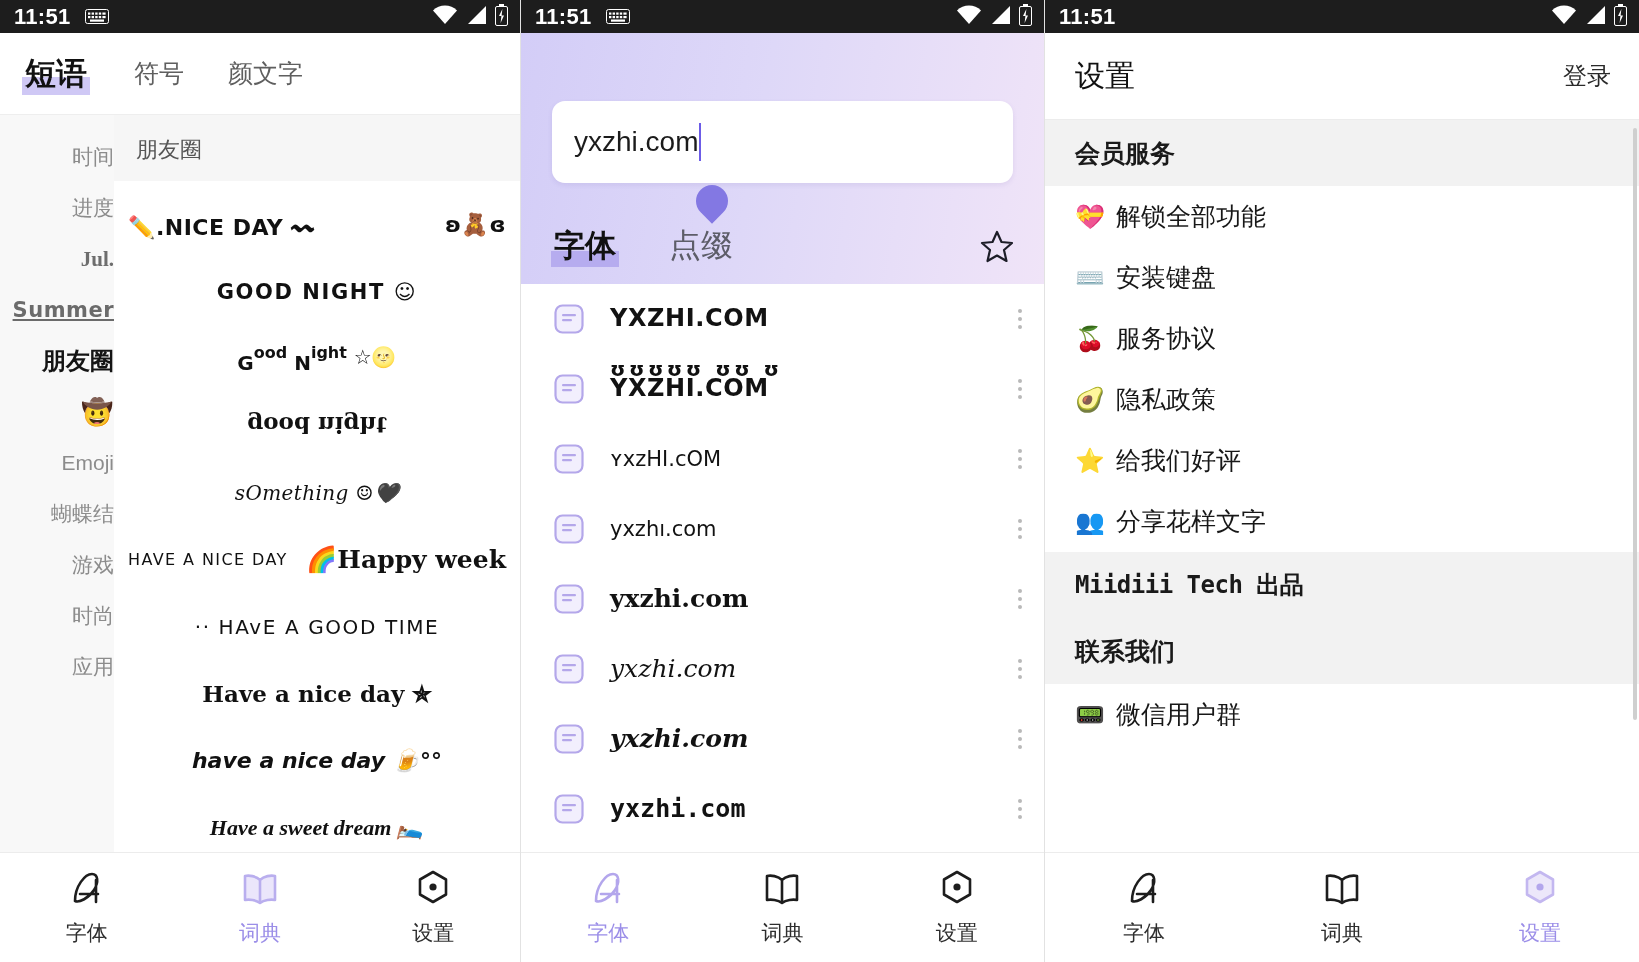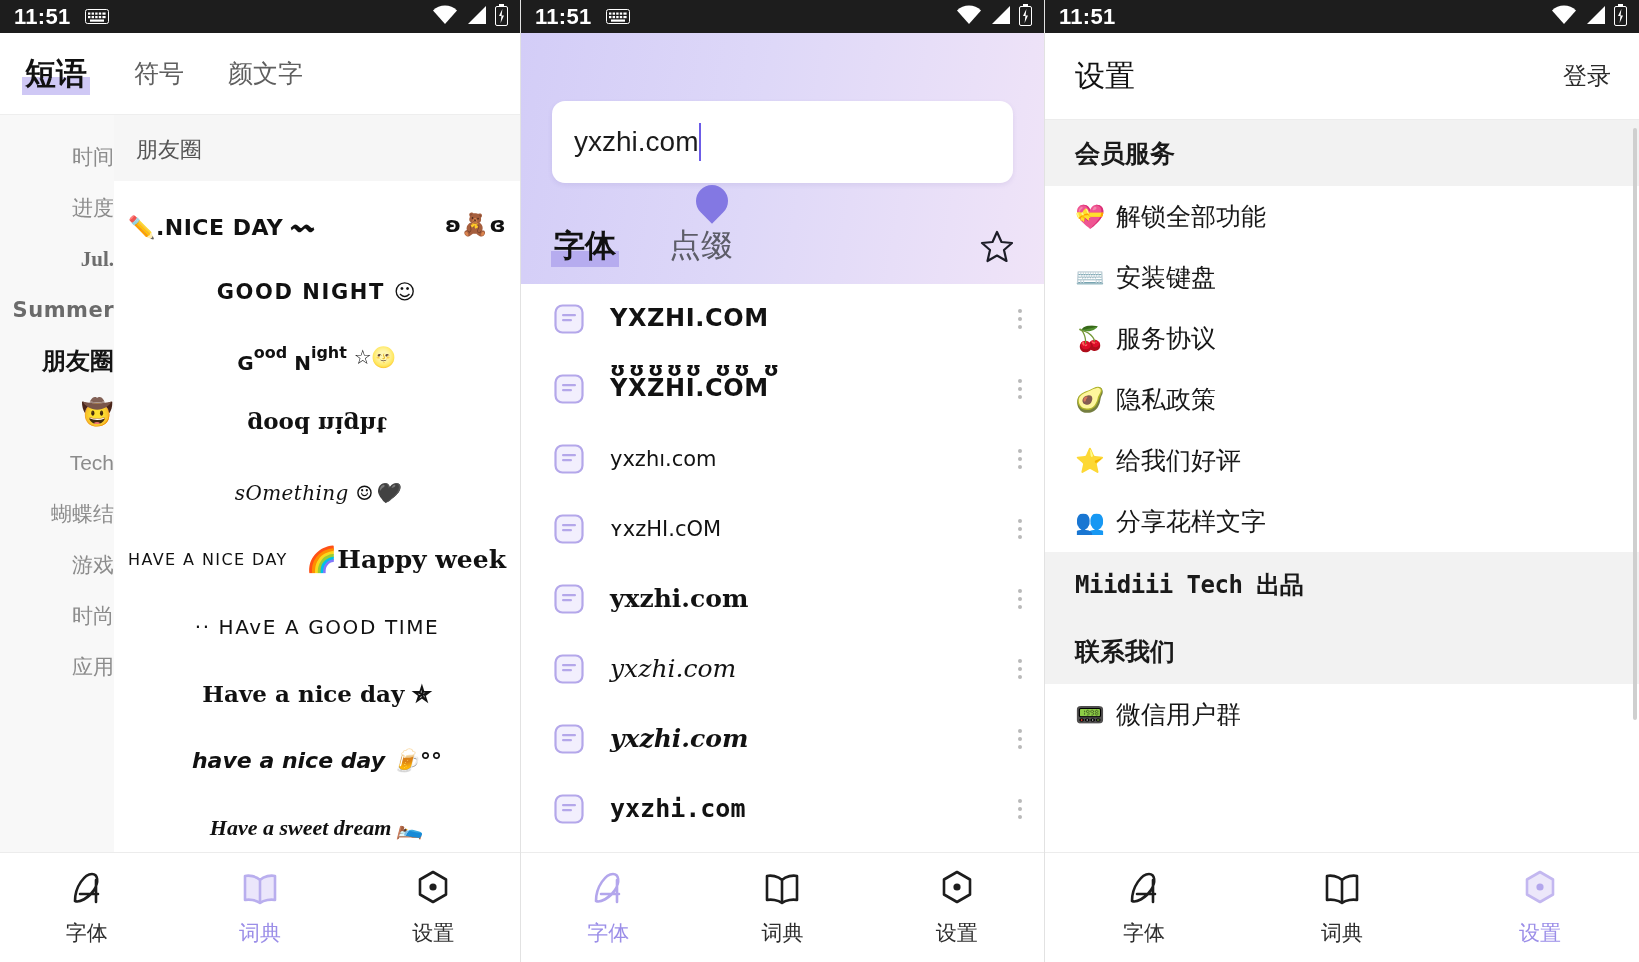--- a/index.html
+++ b/index.html
@@ -39,21 +39,21 @@
     padding: 0 3px;
   }
   .p1-body { flex:1; display:flex; min-height:0; }
   .p1-side {
     width: 114px; background:#f8f8f8; flex:none;
     display:flex; flex-direction:column; align-items:flex-end;
     padding-top: 22px; gap: 11px; overflow:hidden;
   }
   .p1-side-item { font-size: 21px; color:#8c8c8c; height:40px; display:flex; align-items:center; }
   .p1-side-item.serif-i { font-family:"Liberation Serif", serif; font-weight:700; color:#6e6e6e; }
-  .p1-side-item.bold-s { font-family:"DejaVu Sans", sans-serif; font-weight:700; color:#6b6b6b; letter-spacing:.5px; }
+  .p1-side-item.bold-s { font-family:"DejaVu Sans", sans-serif; font-weight:700; color:#6b6b6b; letter-spacing:.5px;text-decoration:underline; }
   .p1-side-item.active { font-size: 24px; font-weight: 700; color:#141414; }
   .p1-side-item.emoji { font-size: 26px; }
 
   .p1-list { flex:1; min-width:0; background:#f6f6f6; display:flex; flex-direction:column; }
   .p1-list-title { font-size: 22px; color:#555; padding: 20px 0 16px 22px; flex:none; }
   .p1-cards { flex:1; background:#fff; padding-top: 10px; overflow:hidden; }
   .p1-card {
     height: 67px; display:flex; align-items:center; justify-content:center;
     color:#111; padding: 0 14px; text-align:left;
   }
@@ -206,21 +206,21 @@
     </div>
 
     <div class="p1-body">
       <div class="p1-side">
         <span class="p1-side-item">时间</span>
         <span class="p1-side-item">进度</span>
         <span class="p1-side-item serif-i">Jul.</span>
         <span class="p1-side-item bold-s">Summer</span>
         <span class="p1-side-item active">朋友圈</span>
         <span class="p1-side-item emoji">🤠</span>
-        <span class="p1-side-item">Tech</span>
+        <span class="p1-side-item">Emoji</span>
         <span class="p1-side-item">蝴蝶结</span>
         <span class="p1-side-item">游戏</span>
         <span class="p1-side-item">时尚</span>
         <span class="p1-side-item">应用</span>
       </div>
 
       <div class="p1-list">
         <div class="p1-list-title">朋友圈</div>
         <div class="p1-cards">
           <div class="p1-card spread">
@@ -375,36 +375,36 @@
           </span>
       </div>
       <div class="p2-row">
         <span class="p2-row-icon">
             <svg width="30" height="30" viewBox="0 0 30 30">
               <rect x="1.5" y="1.5" width="27" height="27" rx="7" fill="#f2effd" stroke="#b4a7ea" stroke-width="2.2"></rect>
               <rect x="8" y="10" width="14" height="2.3" rx="1.1" fill="#b4a7ea"></rect>
               <rect x="8" y="15" width="10" height="2.3" rx="1.1" fill="#b4a7ea"></rect>
             </svg>
           </span>
+        <span class="p2-row-text v2">ʏxzHI.cOM</span>
+        <span class="p2-dots">
+            <i></i>
+            <i></i>
+            <i></i>
+          </span>
+      </div>
+      <div class="p2-row">
+        <span class="p2-row-icon">
+            <svg width="30" height="30" viewBox="0 0 30 30">
+              <rect x="1.5" y="1.5" width="27" height="27" rx="7" fill="#f2effd" stroke="#b4a7ea" stroke-width="2.2"></rect>
+              <rect x="8" y="10" width="14" height="2.3" rx="1.1" fill="#b4a7ea"></rect>
+              <rect x="8" y="15" width="10" height="2.3" rx="1.1" fill="#b4a7ea"></rect>
+            </svg>
+          </span>
         <span class="p2-row-text v3">yxzhı.com</span>
-        <span class="p2-dots">
-            <i></i>
-            <i></i>
-            <i></i>
-          </span>
-      </div>
-      <div class="p2-row">
-        <span class="p2-row-icon">
-            <svg width="30" height="30" viewBox="0 0 30 30">
-              <rect x="1.5" y="1.5" width="27" height="27" rx="7" fill="#f2effd" stroke="#b4a7ea" stroke-width="2.2"></rect>
-              <rect x="8" y="10" width="14" height="2.3" rx="1.1" fill="#b4a7ea"></rect>
-              <rect x="8" y="15" width="10" height="2.3" rx="1.1" fill="#b4a7ea"></rect>
-            </svg>
-          </span>
-        <span class="p2-row-text v2">ʏxzHI.cOM</span>
         <span class="p2-dots">
             <i></i>
             <i></i>
             <i></i>
           </span>
       </div>
       <div class="p2-row">
         <span class="p2-row-icon">
             <svg width="30" height="30" viewBox="0 0 30 30">
               <rect x="1.5" y="1.5" width="27" height="27" rx="7" fill="#f2effd" stroke="#b4a7ea" stroke-width="2.2"></rect>

